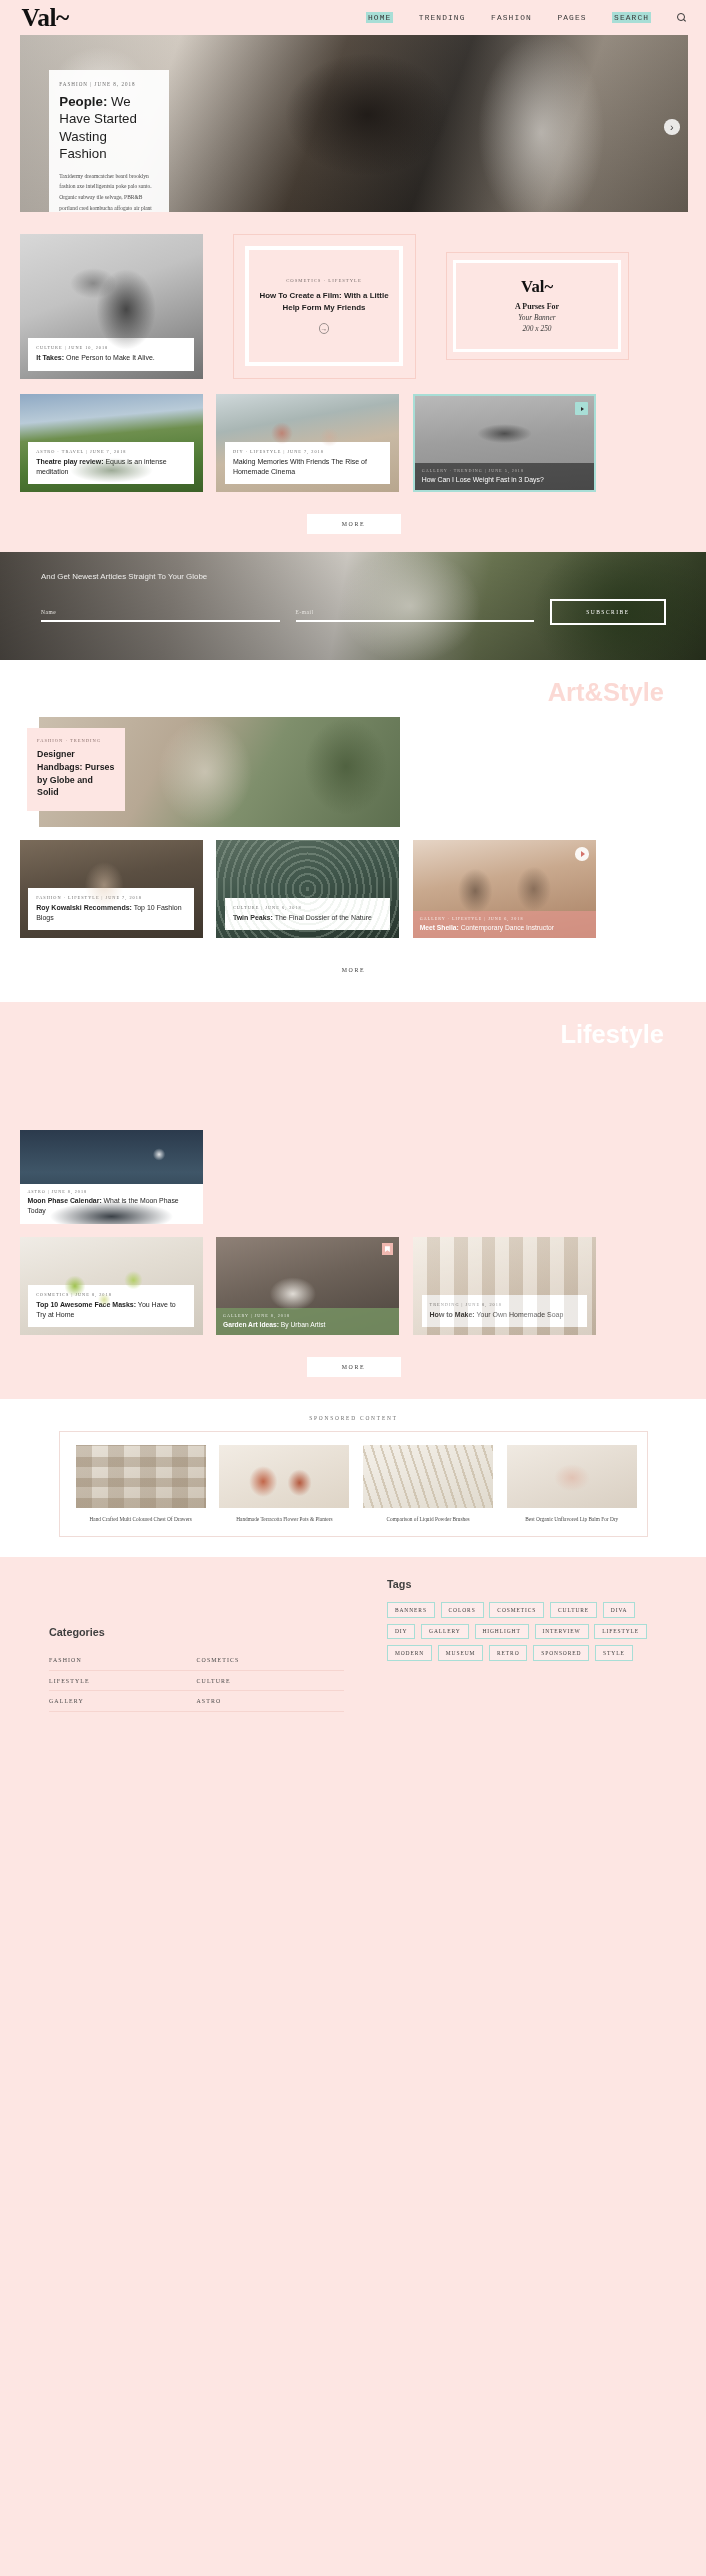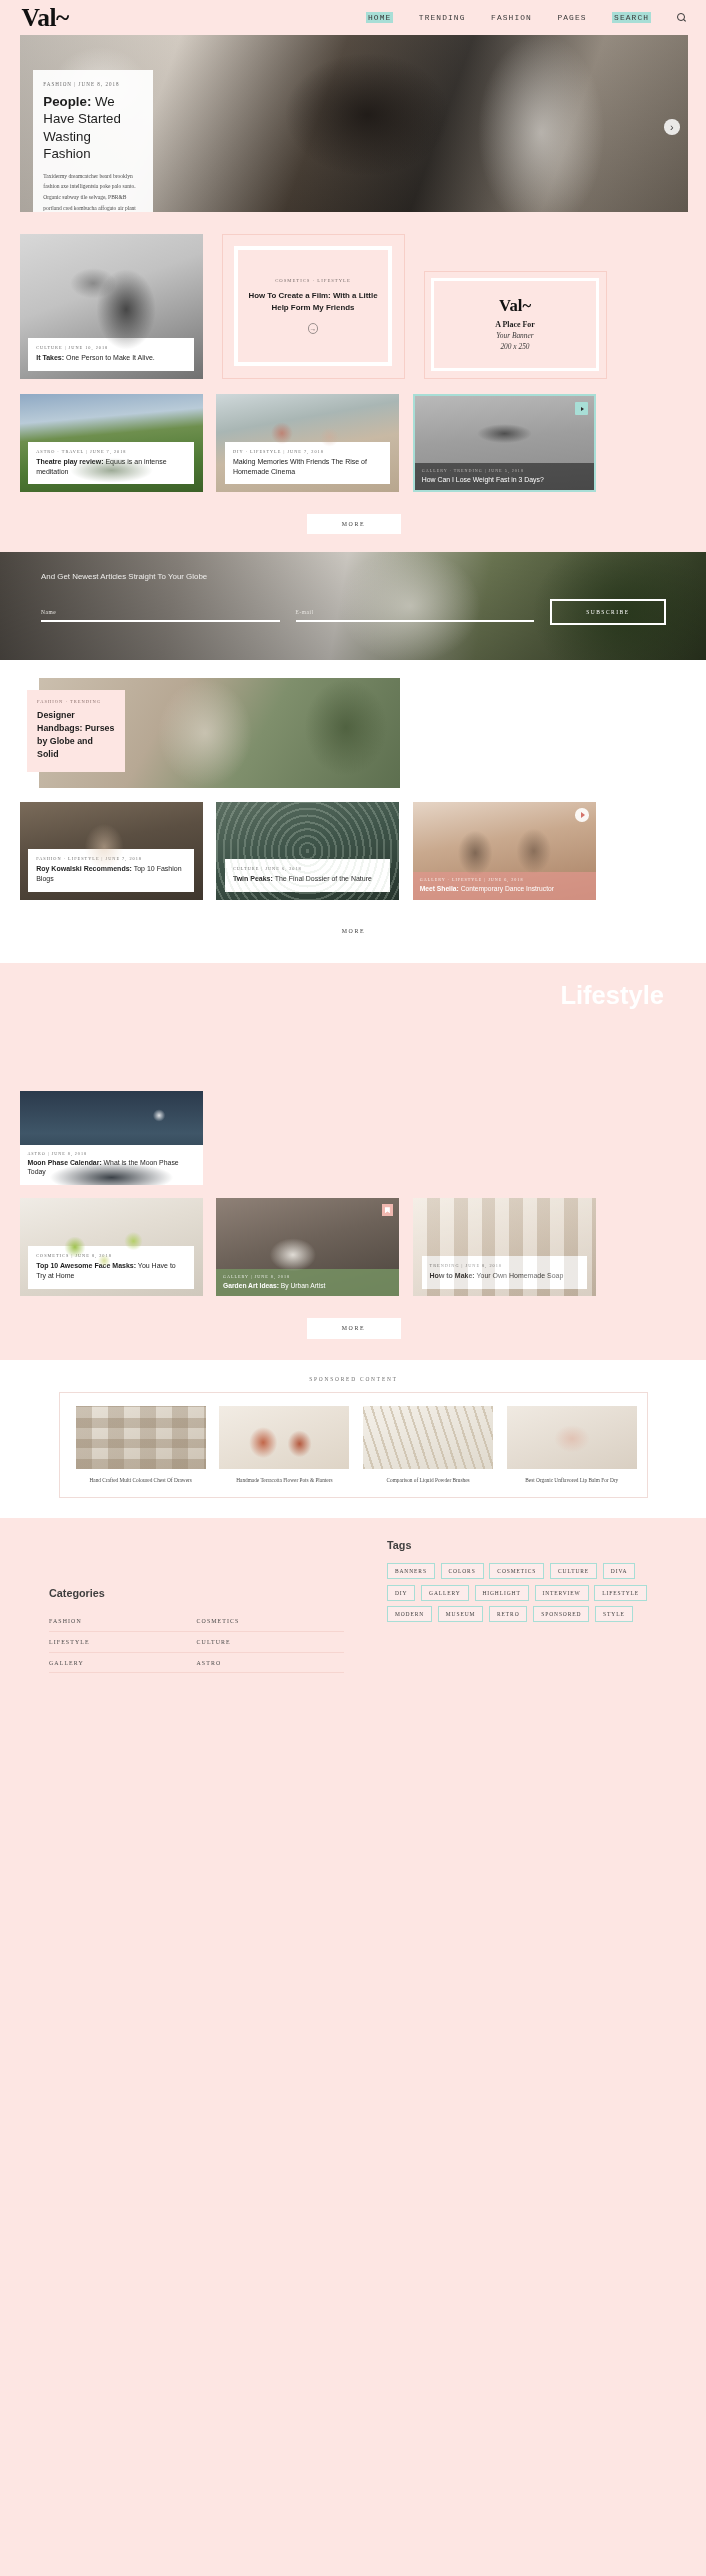--- a/index.html
+++ b/index.html
@@ -33,42 +33,42 @@
   .hero { position:relative; width:668px; height:177px; margin:0 auto 0;
           background:linear-gradient(110deg,#b9b3ab 0%,#cfc7bd 22%,#4a4036 45%,#2e2a26 62%,#8e8478 80%,#6d6459 100%);
           overflow:hidden; }
   .hero::after{content:"";position:absolute;inset:0;
     background:
       radial-gradient(ellipse 118px 88px at 52% 45%, rgba(20,16,14,.72), transparent 70%),
       radial-gradient(ellipse 88px 137px at 78% 55%, rgba(238,236,232,.55), transparent 72%),
       radial-gradient(ellipse 69px 59px at 12% 30%, rgba(250,248,244,.5), transparent 70%),
       linear-gradient(180deg, rgba(255,255,255,.06), rgba(0,0,0,.12));}
   .hero-card {
-    position:absolute; left:13px; top:35px; width:120px;
+    position:absolute; left:29px; top:35px; width:120px;
     background:rgba(255,255,255,.93); padding:10.8px 10.8px 11.8px; z-index:3;
   }
   .meta {
     font-family:"Liberation Serif", serif; font-size:5.1px; letter-spacing:1px;
     color:#6b6b6b; text-transform:uppercase; margin-bottom:5.9px;
   }
   .hero-title { font-size:13.3px; line-height:1.32; font-weight:400; color:#1d1d1d; }
   .hero-title b { font-weight:700; }
   .hero-p {
     font-family:"Liberation Serif", serif; font-size:5.5px; line-height:1.95;
     color:#4a4a4a; margin-top:7.9px;
   }
   .hero-arrow{position:absolute;right:7.9px;top:84px;width:15.7px;height:15.7px;border-radius:50%;
     background:rgba(255,255,255,.85);z-index:4;}
   .hero-arrow::after{content:"›";position:absolute;inset:0;display:flex;align-items:center;
     justify-content:center;font-size:10.8px;color:#444;}
 
   
   .pink { background:#fde6e3; }
   .sec-a { padding:21.6px 0 17.7px; }
-  .row3 { display:flex; gap:19px;align-items:flex-end; }
+  .row3 { display:flex; gap:30px; }
   .card-img { position:relative; overflow:hidden; }
   .card-cap {
     position:absolute; left:8.8px; right:8.8px; bottom:7.9px;
     background:#fff; padding:6.9px 7.9px 7.9px;
   }
   .card-cap .meta { font-size:4.3px; margin-bottom:2.9px; }
   .card-ttl { font-size:7px; line-height:1.4; font-weight:400; color:#1d1d1d; }
   .card-ttl b { font-weight:700; }
 
   .dance { width:183px; height:145px;
@@ -312,21 +312,21 @@
         <div class="film-inner">
           <div class="film-meta">COSMETICS · LIFESTYLE</div>
           <div class="film-ttl">How To Create a Film: With a Little Help Form My Friends</div>
           <div class="circ-arrow">→</div>
         </div>
       </div>
 
       <div class="banner">
         <div class="banner-in">
           <div class="banner-logo">Val~</div>
-          <div class="banner-l1">A Place For</div>
+          <div class="banner-l1">A Purses For</div>
           <div class="banner-l2">Your Banner</div>
           <div class="banner-l3">200 x 250</div>
         </div>
       </div>
     </div>
 
     <div class="row-b">
       <div class="card-img field pos">
         <div class="card-cap">
           <div class="meta">ASTRO · TRAVEL  |  JUNE 7, 2018</div>
@@ -365,20 +365,21 @@
       <div class="fld">
         <label>E-mail</label>
         <div class="line"></div>
       </div>
       <button class="sub-btn">SUBSCRIBE</button>
     </div>
   </div>
 </div>
 
 <div class="white">
+  <div class="sec-title">Art&amp;Style</div>
   <div class="wrap">
     <div class="feature pos">
       <div class="feature-card">
         <div class="meta">FASHION · TRENDING</div>
         <div class="feature-ttl">Designer Handbags: Purses by Globe and Solid</div>
       </div>
     </div>
 
     <div class="row-c">
       <div class="card-img beard pos">

